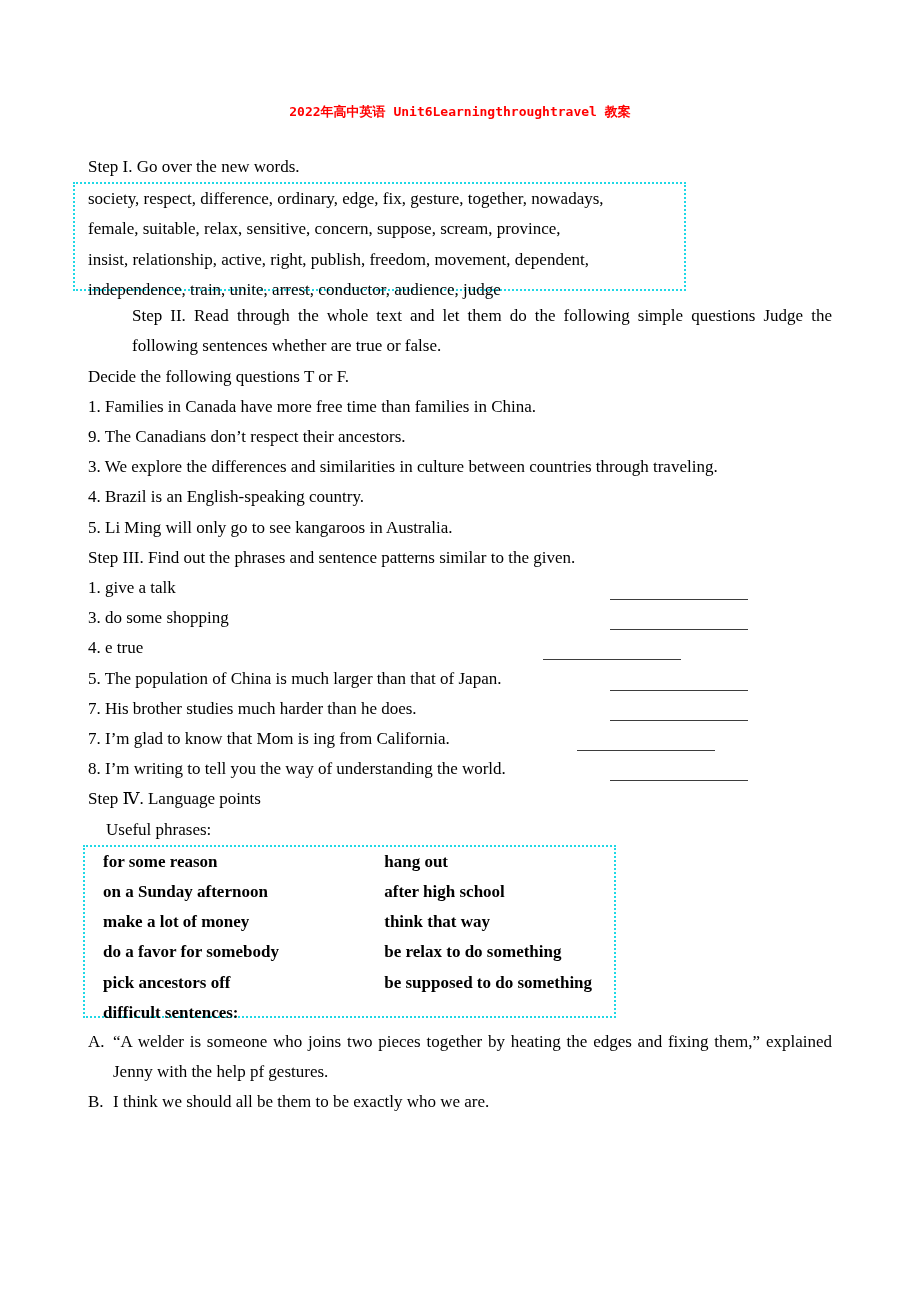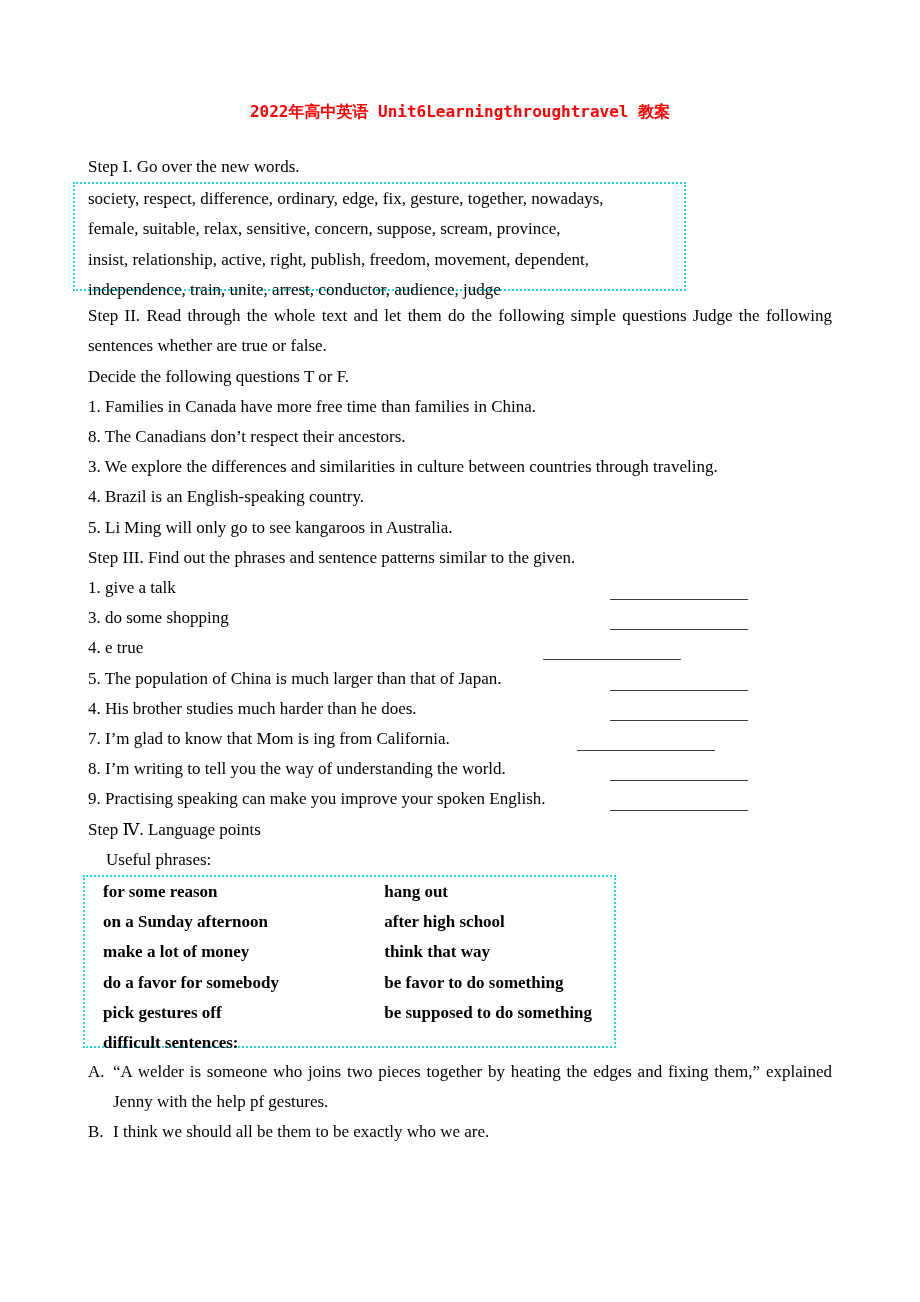--- a/index.html
+++ b/index.html
@@ -11,29 +11,29 @@
     font-family: "Liberation Serif", "DejaVu Serif", serif;
     font-size: 17px;
     color: #000;
     overflow: hidden;
   }
   .title {
     margin: 96px 0 0 0;
     text-align: center;
     color: #ff0000;
     font-family: "DejaVu Sans Mono", "Liberation Serif", serif;
-    font-size: 16px;
+    font-size: 13px;
     font-weight: bold;
     line-height: 32px;
     letter-spacing: 0px;
   }
   .content { padding: 0 88px; }
   .line { margin: 0; line-height: 30.2px; }
   .first { margin-top: 24px; }
-  .justify { text-align: justify; }
+  .justify { text-align: justify; margin-left: 44px; }
   .indent1 { padding-left: 18px; }
 
   
   .dict-box {
     box-sizing: border-box;
     border: 2px dotted #1fd8e6;
     margin-left: -15px;
     width: 613px;
     height: 109px;
     padding: 0 0 0 13px;
@@ -89,21 +89,21 @@
       <p class="line">society, respect, difference, ordinary, edge, fix, gesture, together, nowadays,</p>
       <p class="line">female, suitable, relax, sensitive, concern, suppose, scream, province,</p>
       <p class="line">insist, relationship, active, right, publish, freedom, movement, dependent,</p>
       <p class="line">independence, train, unite, arrest, conductor, audience, judge</p>
     </div>
 
     <p class="line justify step2-head">Step II. Read through the whole text and let them do the following simple questions Judge the following sentences whether are true or false.</p>
     <p class="line">Decide the following questions T or F.</p>
 
     <p class="line">1. Families in Canada have more free time than families in China.</p>
-    <p class="line">8. The Canadians don’t respect their ancestors.</p>
+    <p class="line">9. The Canadians don’t respect their ancestors.</p>
     <p class="line">3. We explore the differences and similarities in culture between countries through traveling.</p>
     <p class="line">4. Brazil is an English-speaking country.</p>
     <p class="line">5. Li Ming will only go to see kangaroos in Australia.</p>
 
     <p class="line">Step III. Find out the phrases and sentence patterns similar to the given.</p>
 
     <div class="row">
       <span>1. give a talk</span>
       <span class="blank blank-a"></span>
     </div>
@@ -113,33 +113,29 @@
     </div>
     <div class="row">
       <span>4. e true</span>
       <span class="blank blank-b"></span>
     </div>
     <div class="row">
       <span>5. The population of China is much larger than that of Japan.</span>
       <span class="blank blank-a"></span>
     </div>
     <div class="row">
-      <span>4. His brother studies much harder than he does.</span>
+      <span>7. His brother studies much harder than he does.</span>
       <span class="blank blank-a"></span>
     </div>
     <div class="row">
       <span>7. I’m glad to know that Mom is ing from California.</span>
       <span class="blank blank-c"></span>
     </div>
     <div class="row">
       <span>8. I’m writing to tell you the way of understanding the world.</span>
-      <span class="blank blank-a"></span>
-    </div>
-    <div class="row">
-      <span>9. Practising speaking can make you improve your spoken English.</span>
       <span class="blank blank-a"></span>
     </div>
 
     <p class="line">Step Ⅳ.  Language points</p>
     <p class="line indent1">Useful phrases:</p>
 
     <div class="phrase-box">
       <p class="phrase-row">
         <span class="pcol-left">for some reason</span>
         <span class="pcol-right">hang out</span>
@@ -147,24 +143,24 @@
       <p class="phrase-row">
         <span class="pcol-left">on a Sunday afternoon</span>
         <span class="pcol-right">after high school</span>
       </p>
       <p class="phrase-row">
         <span class="pcol-left">make a lot of money</span>
         <span class="pcol-right">think that way</span>
       </p>
       <p class="phrase-row">
         <span class="pcol-left">do a favor for somebody</span>
-        <span class="pcol-right">be favor to do something</span>
+        <span class="pcol-right">be relax to do something</span>
       </p>
       <p class="phrase-row">
-        <span class="pcol-left">pick gestures off</span>
+        <span class="pcol-left">pick ancestors off</span>
         <span class="pcol-right">be supposed to do something</span>
       </p>
       <p class="phrase-row">
         <span class="pcol-left">difficult sentences:</span>
         <span class="pcol-right"></span>
       </p>
     </div>
 
     <div class="ab-list">
       <div class="ab-item justify">

